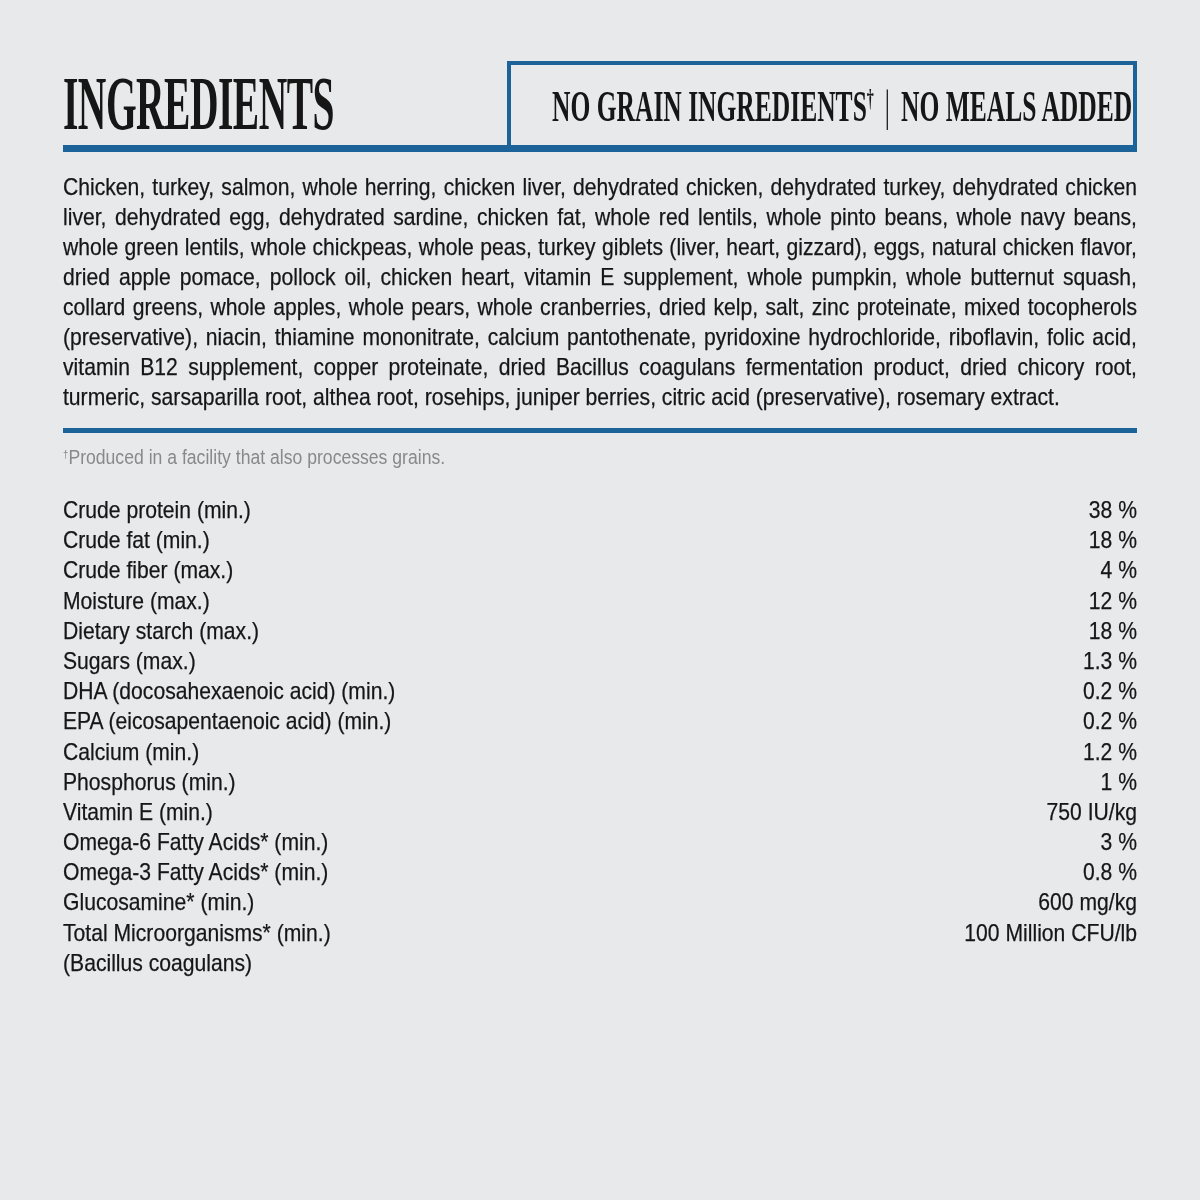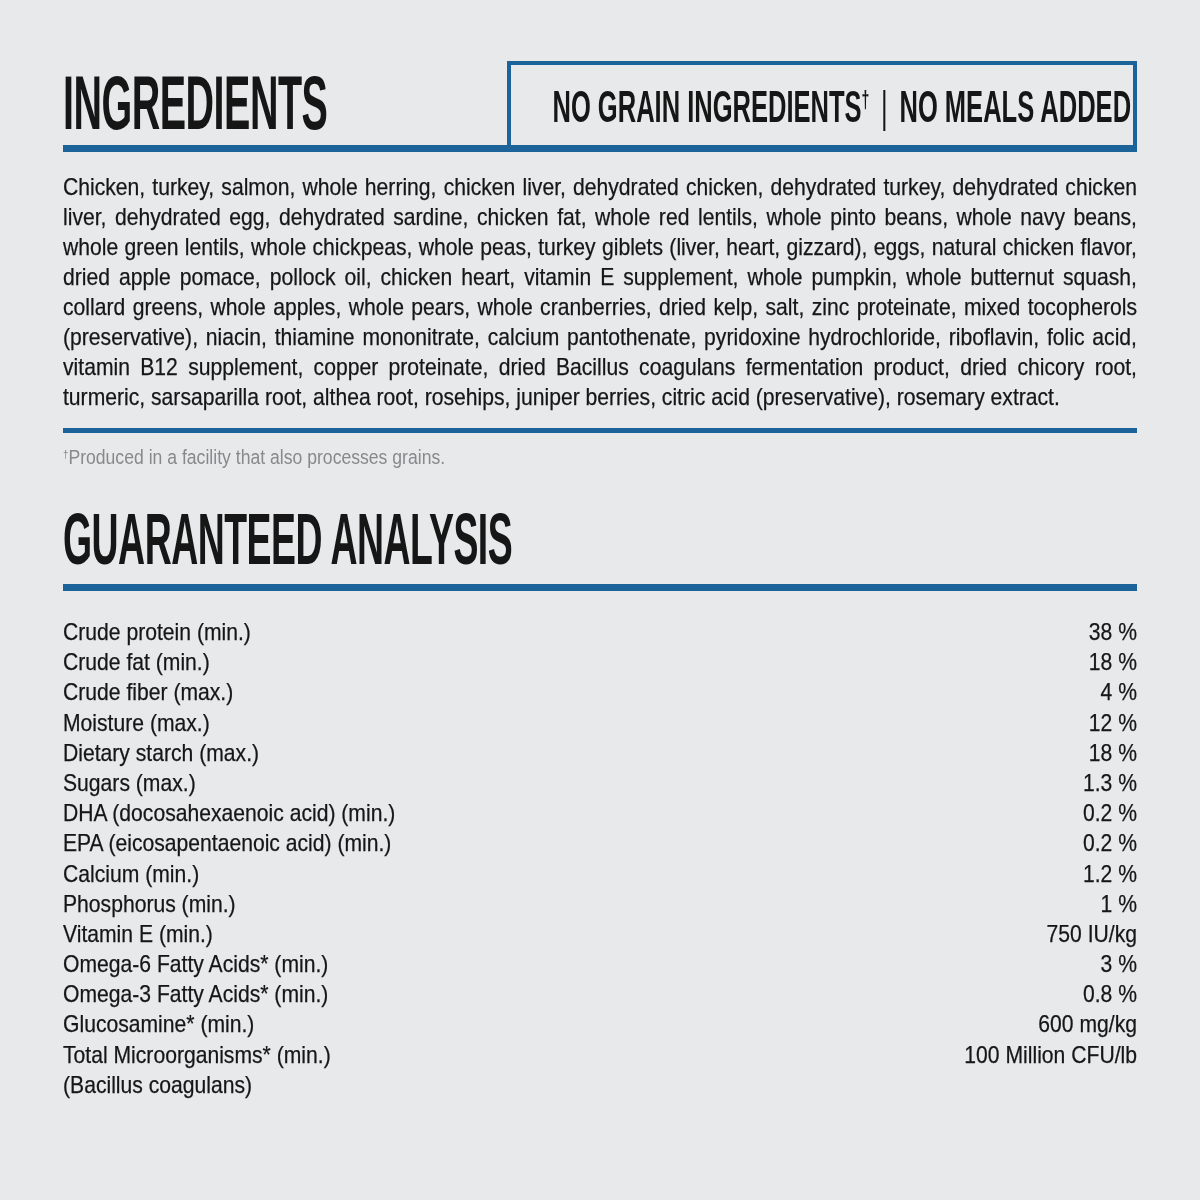--- a/index.html
+++ b/index.html
@@ -16,20 +16,21 @@
     padding: 0 63px;
     background: #e7e9ea;
     font-family: "Liberation Sans", sans-serif;
     color: #161616;
     overflow: hidden;
   }
   
   .ing-header {
     position: relative;
     height: 152px;
+    font-family: Liberation Serif, serif;
   }
   .big-title {
     position: absolute;
     left: 0;
     bottom: 11px;
     margin: 0;
     font-size: 76px;
     line-height: 1;
     font-weight: 700;
     letter-spacing: -1px;
@@ -150,24 +151,20 @@
     </div>
     <div class="header-rule"></div>
   </header>
 
   <p class="ingredients-text condensed">Chicken, turkey, salmon, whole herring, chicken liver, dehydrated chicken, dehydrated turkey, dehydrated chicken liver, dehydrated egg, dehydrated sardine, chicken fat, whole red lentils, whole pinto beans, whole navy beans, whole green lentils, whole chickpeas, whole peas, turkey giblets (liver, heart, gizzard), eggs, natural chicken flavor, dried apple pomace, pollock oil, chicken heart, vitamin E supplement, whole pumpkin, whole butternut squash, collard greens, whole apples, whole pears, whole cranberries, dried kelp, salt, zinc proteinate, mixed tocopherols (preservative), niacin, thiamine mononitrate, calcium pantothenate, pyridoxine hydrochloride, riboflavin, folic acid, vitamin B12 supplement, copper proteinate, dried Bacillus coagulans fermentation product, dried chicory root, turmeric, sarsaparilla root, althea root, rosehips, juniper berries, citric acid (preservative), rosemary extract.</p>
 
   <div class="divider"></div>
 
   <p class="footnote condensed"><sup class="dagger">†</sup><span>Produced in a facility that also processes grains.</span></p>
 
-  <div class="ga-title-wrap">
-    <h2 class="ga-title">GUARANTEED ANALYSIS</h2>
-    <div class="ga-rule"></div>
-  </div>
 
   <div class="analysis-table condensed">
     <div class="analysis-row">
       <span class="row-label">Crude protein (min.)</span>
       <span class="row-value">38 %</span>
     </div>
 
     <div class="analysis-row">
       <span class="row-label">Crude fat (min.)</span>
       <span class="row-value">18 %</span>

